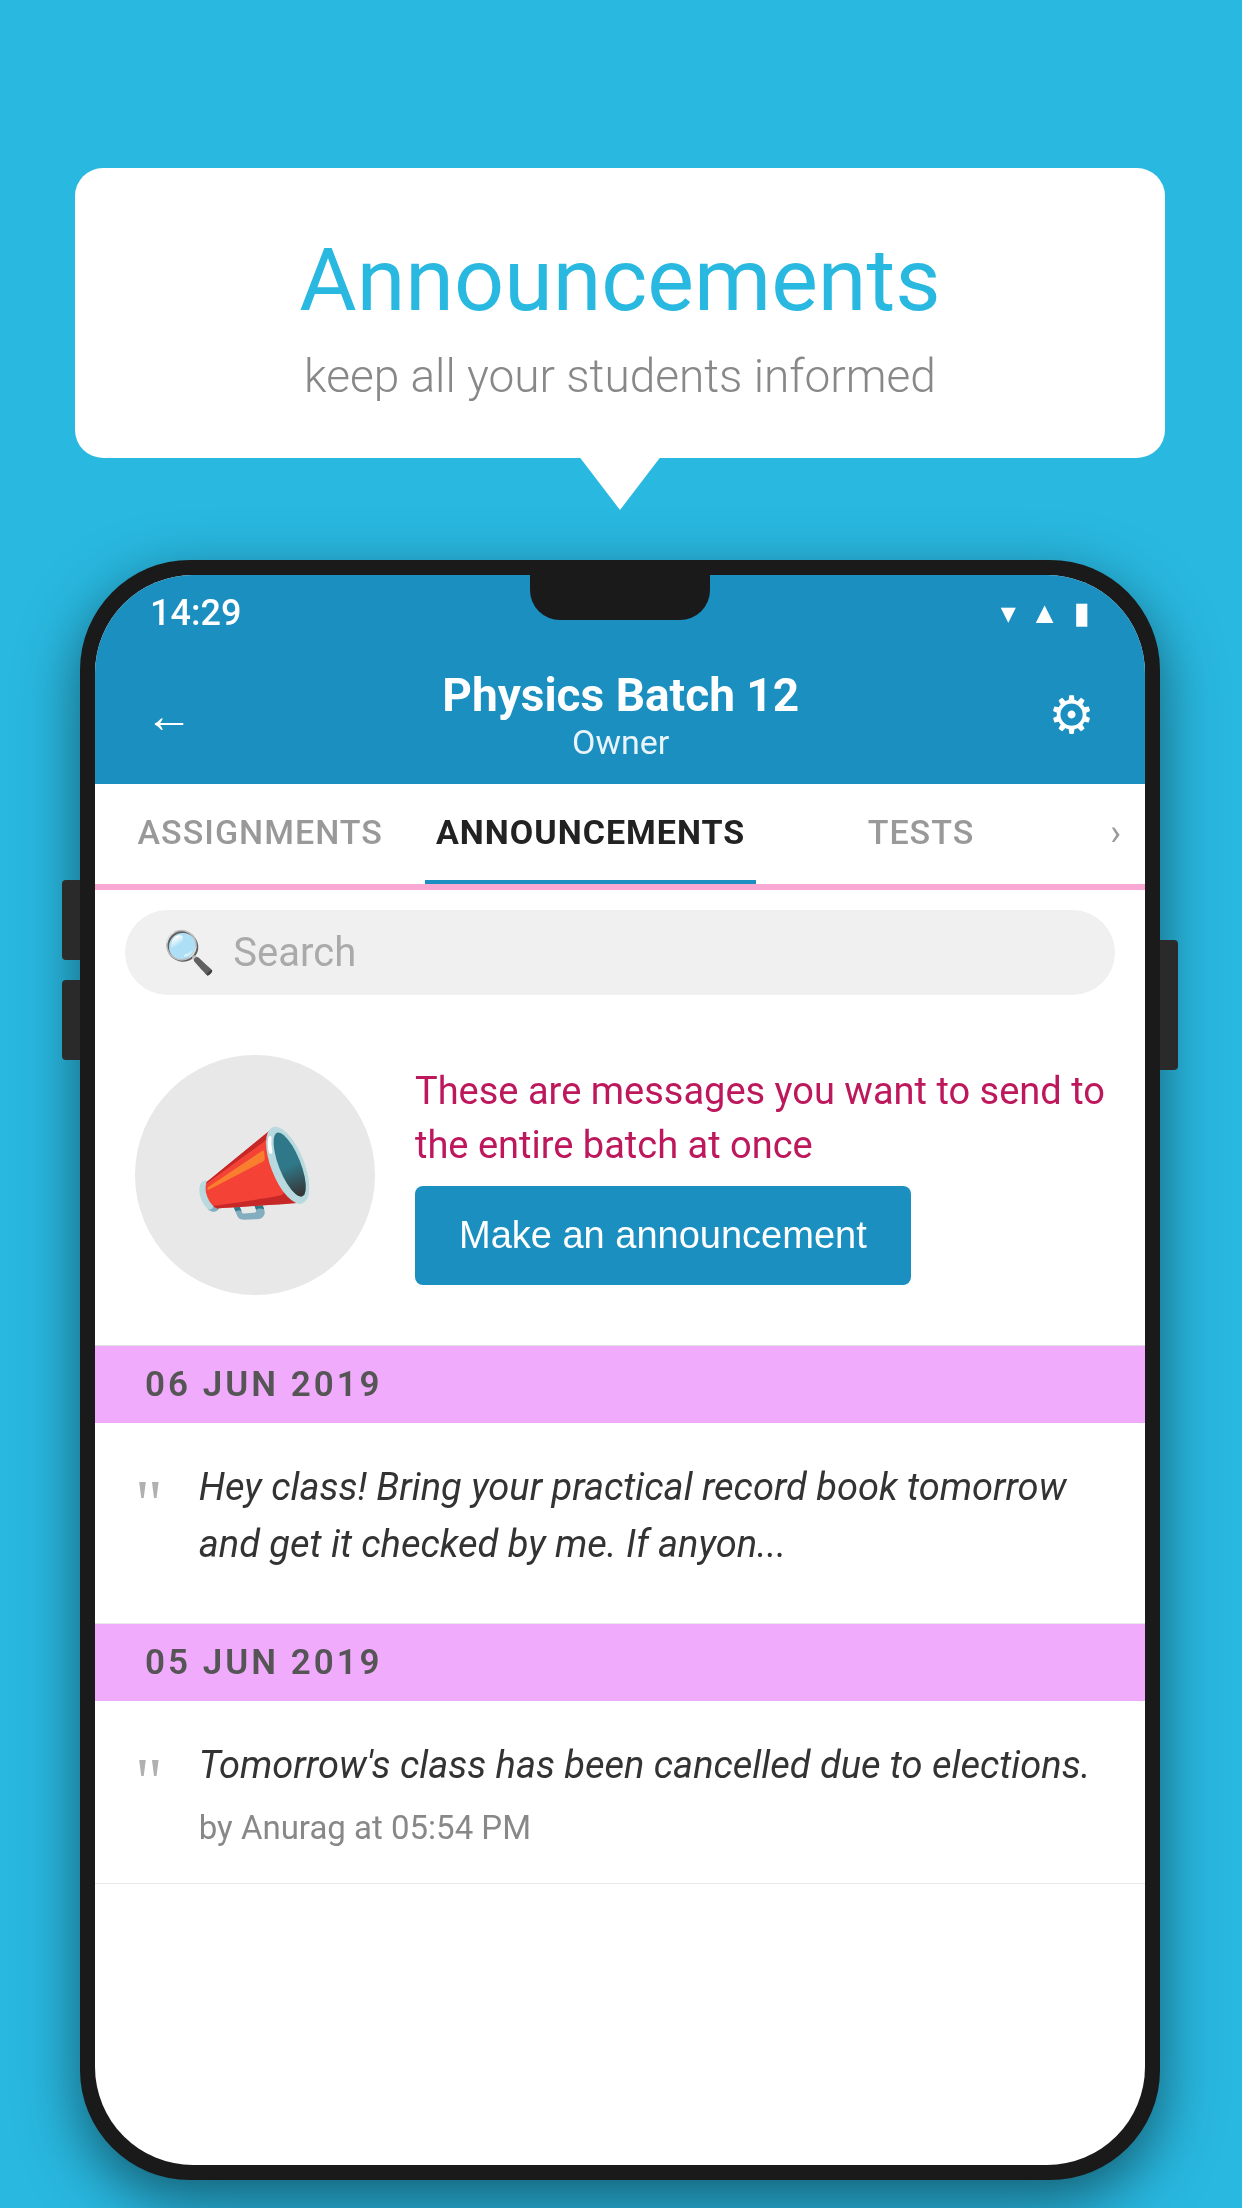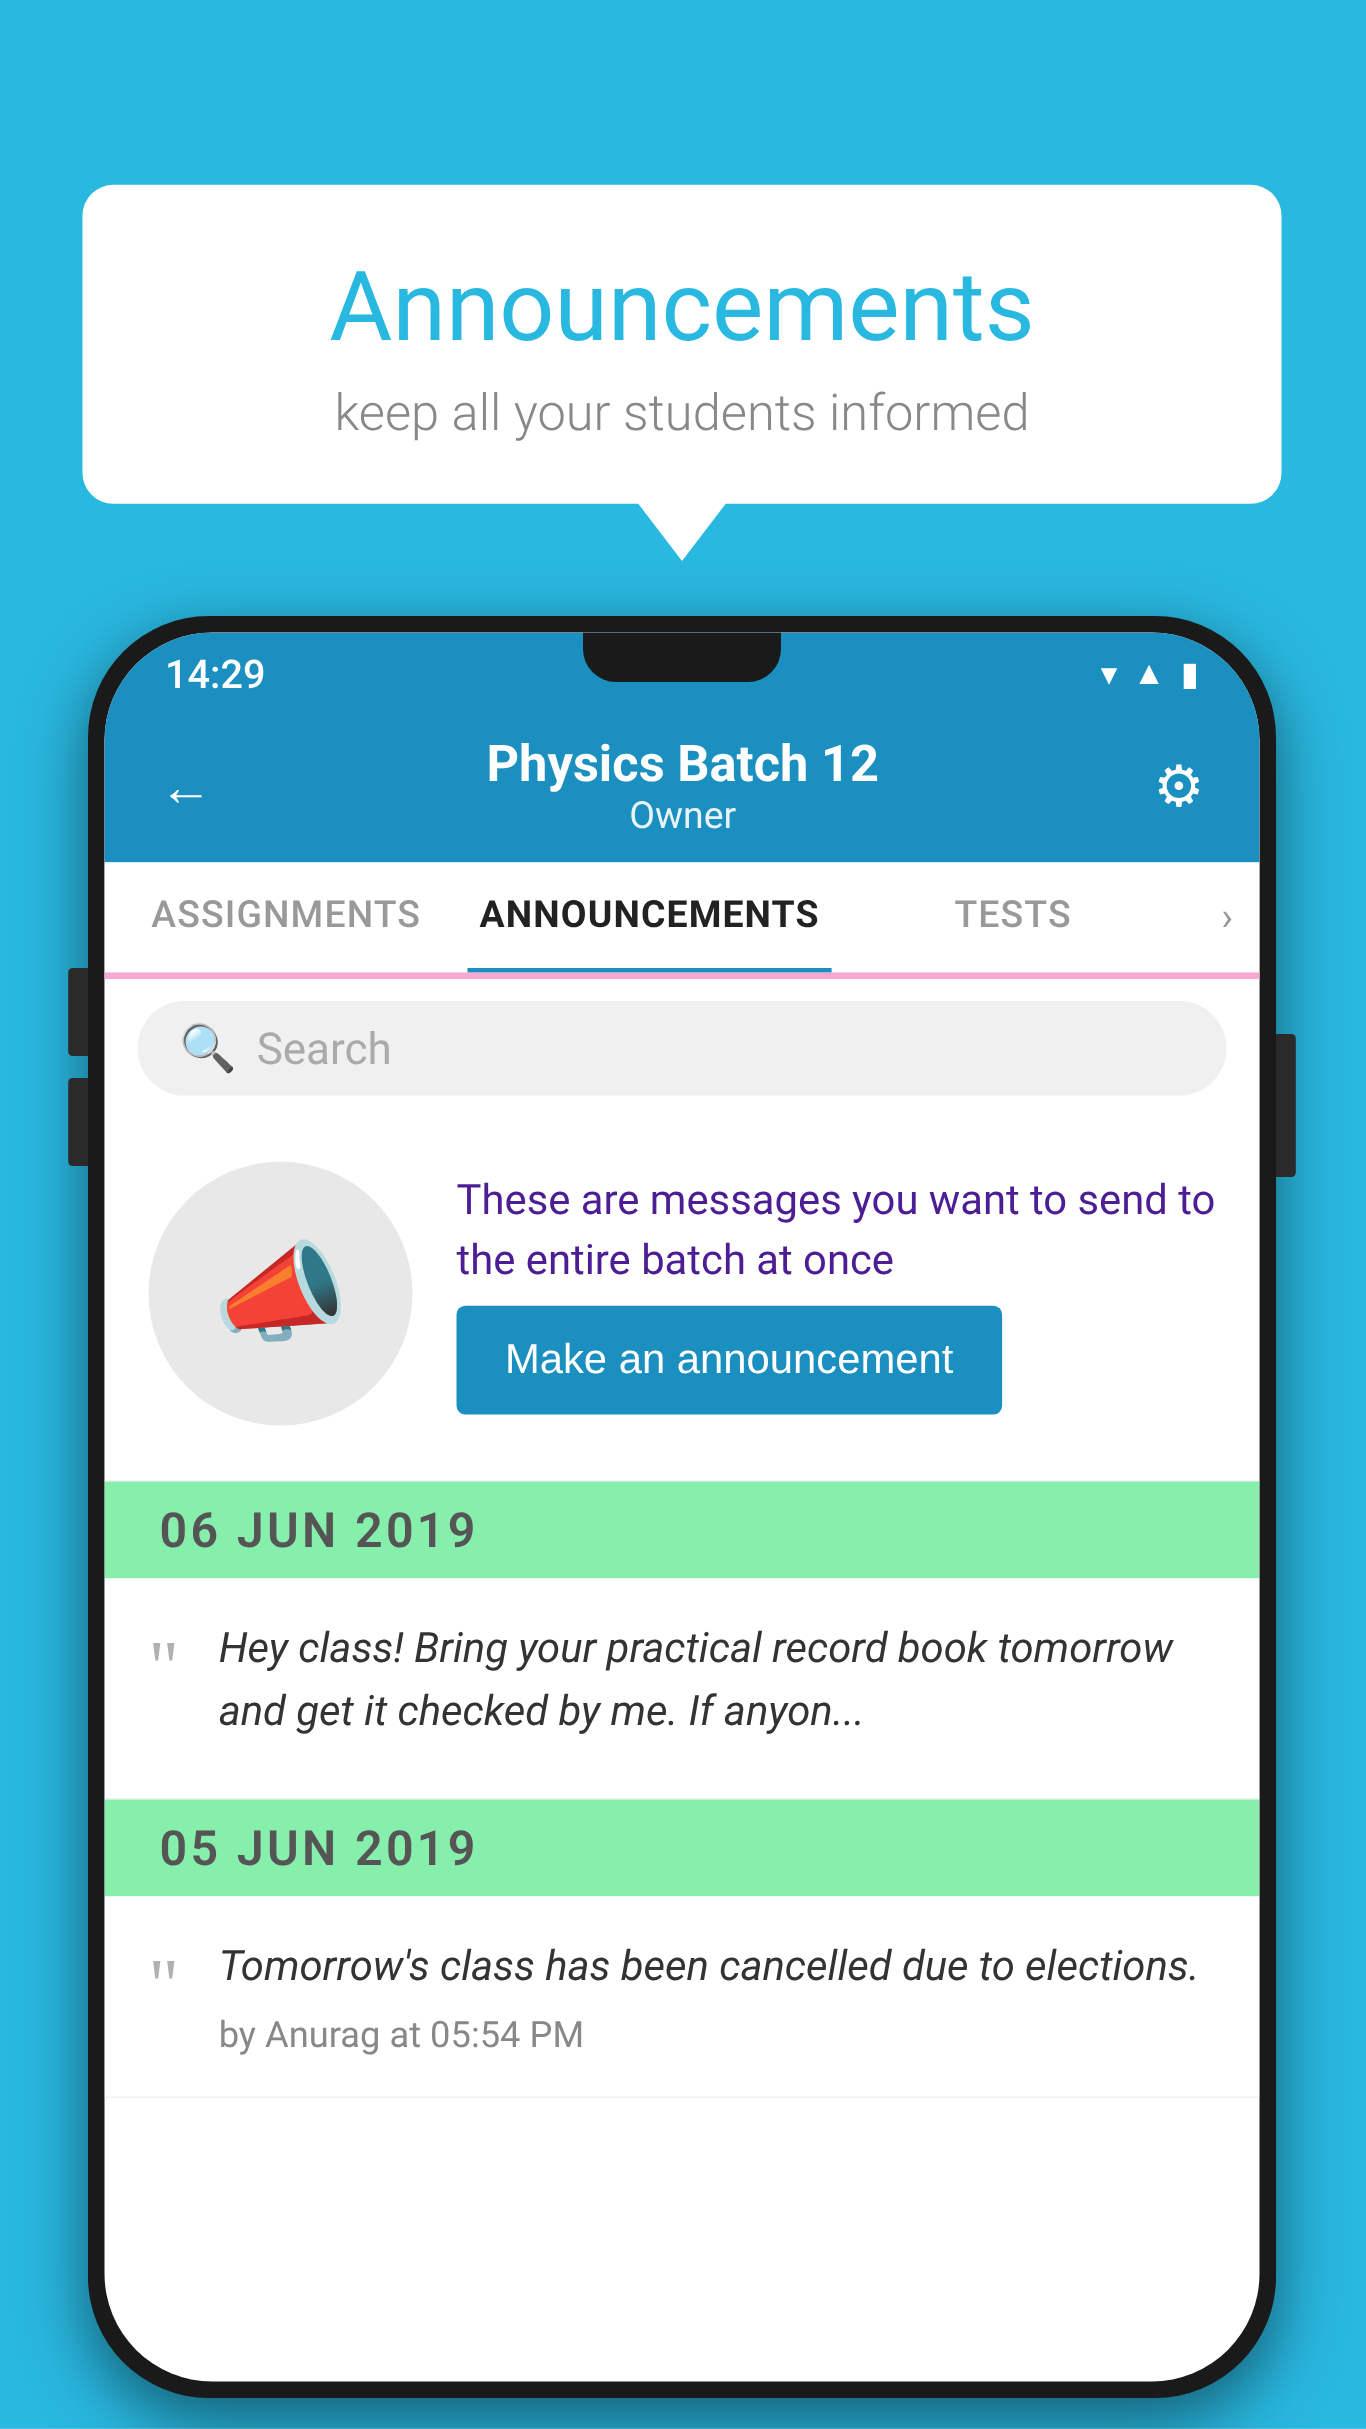--- a/index.html
+++ b/index.html
@@ -244,42 +244,42 @@
       font-size: 100px;
       color: #555;
     }
 
     .cta-right {
       flex: 1;
     }
 
     .cta-description {
       font-size: 38px;
-      color: #4c1d95;
+      color: #be185d;
       line-height: 1.4;
       margin-bottom: 14px;
     }
 
     .make-announcement-btn {
       background: #1A8FC0;
       color: white;
       border: none;
       border-radius: 8px;
       padding: 28px 44px;
       font-size: 38px;
       font-weight: 500;
       cursor: pointer;
       white-space: nowrap;
     }
 
     
     .date-separator {
-      background: #86efac;
+      background: #f0abfc;
       padding: 18px 50px;
-      font-size: 44px;
+      font-size: 35px;
       font-weight: 600;
       color: #555;
       letter-spacing: 3px;
     }
 
     
     .announcement-item {
       background: white;
       padding: 36px 40px;
       display: flex;

